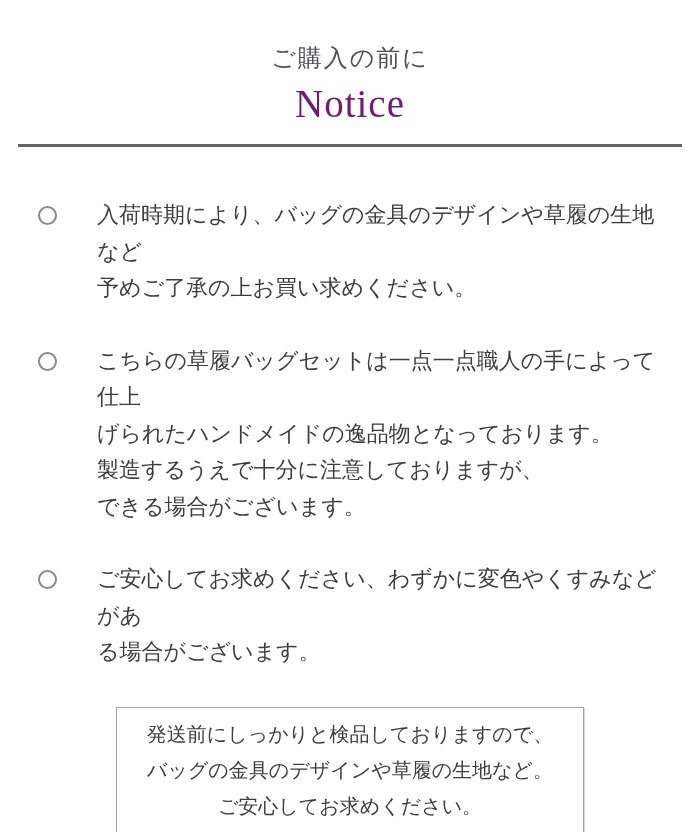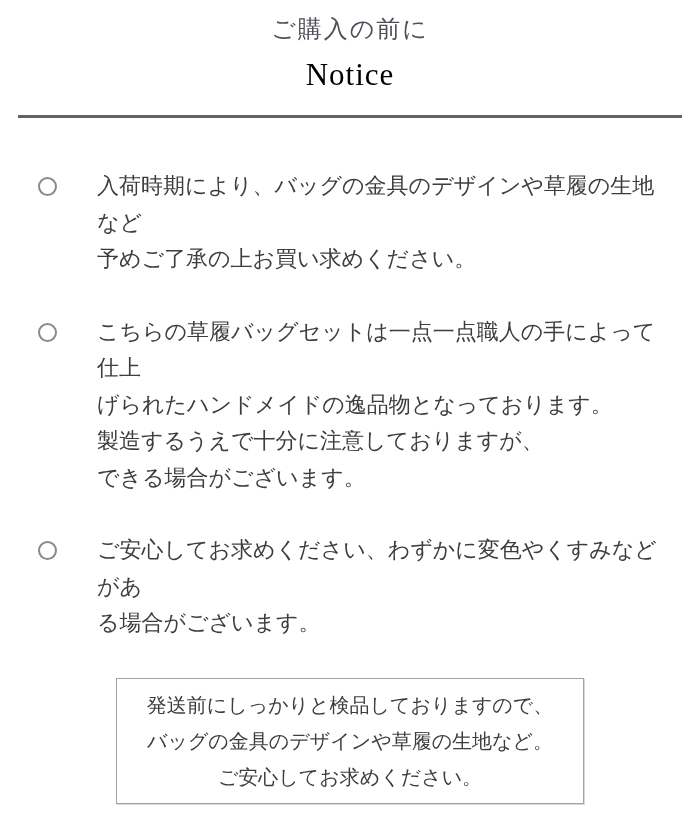--- a/index.html
+++ b/index.html
@@ -6,40 +6,40 @@
     margin: 0;
     padding: 0;
     background: #ffffff;
   }
   .page {
     position: relative;
     width: 700px;
     height: 832px;
     box-sizing: border-box;
     background: #ffffff;
-    padding-top: 14px;
+    padding-top: 43px;
     overflow: hidden;
     font-family: "Liberation Sans", "DejaVu Sans", sans-serif;
   }
   .page-header {
     text-align: center;
     font-family: "Liberation Serif", "DejaVu Serif", serif;
   }
   .subtitle {
     font-size: 24px;
     line-height: 30px;
     letter-spacing: 2px;
     color: #4e4f57;
   }
   .title {
-    font-size: 31px;
+    font-size: 39px;
     line-height: 54px;
     margin-top: 4px;
     letter-spacing: 1px;
-    color: #000000;
+    color: #701a75;
   }
   .divider {
     height: 3px;
     background: #636363;
     margin: 13px 18px 0 18px;
   }
   .notices {
     margin: 50px 36px 0 38px;
     color: #3d3d3d;
     font-size: 22px;

